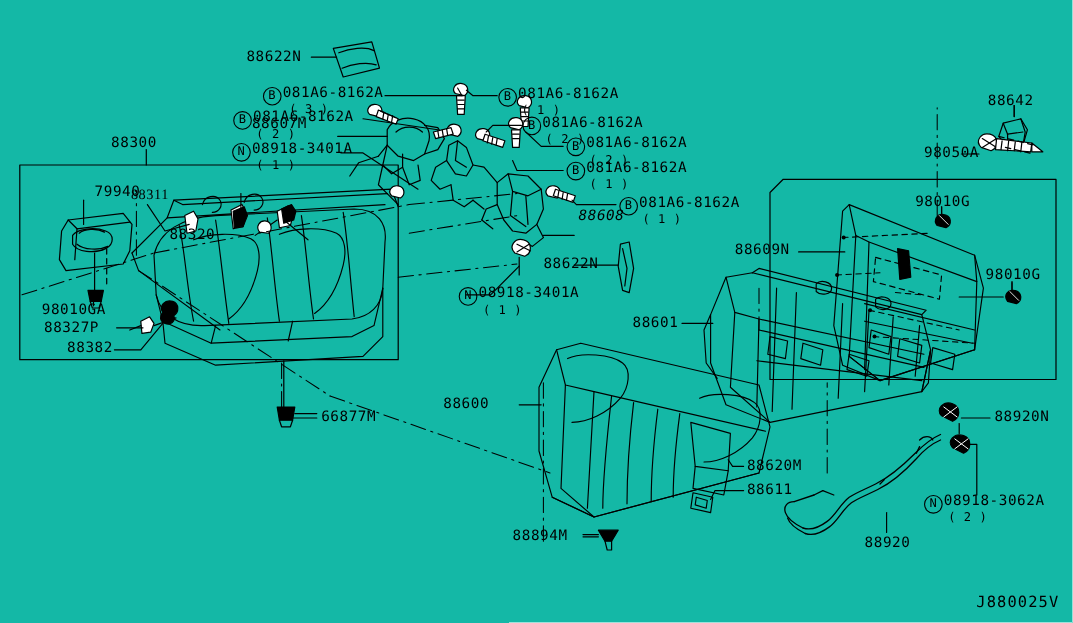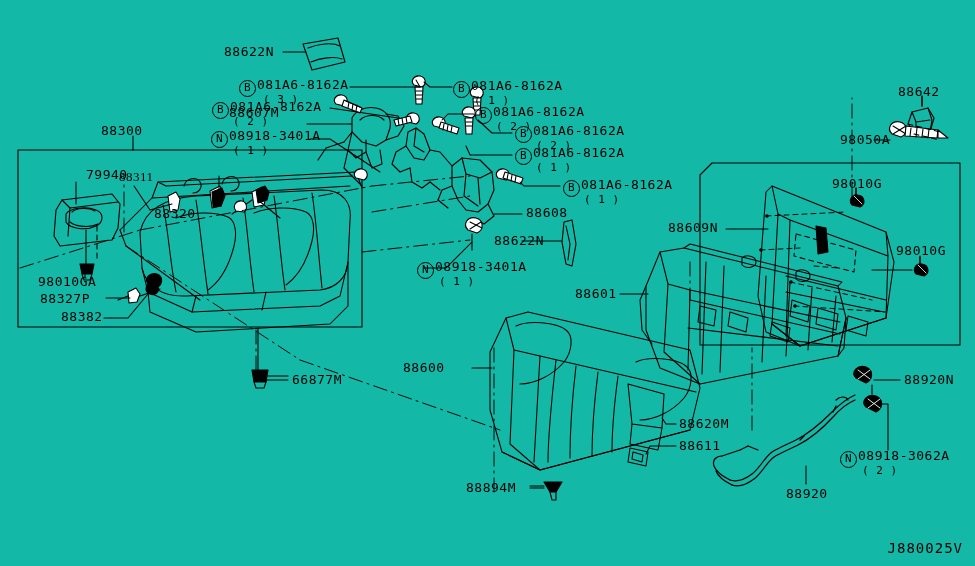--- a/index.html
+++ b/index.html
@@ -508,21 +508,21 @@
   <div class="lbl" style="left:515px;top:146px;">
     <span class="pfx">B</span><span>081A6-8162A</span>
   </div>
   <div class="qty" style="left:536px;top:162px;">( 1 )</div>
 
   <div class="lbl" style="left:563px;top:178px;">
     <span class="pfx">B</span><span>081A6-8162A</span>
   </div>
   <div class="qty" style="left:584px;top:194px;">( 1 )</div>
 
-  <div class="lbl" style="left:526px;top:206px;">88608</div>
+  <div class="lbl" style="left:526px;top:190px;font-style:italic;">88608</div>
 
   <div class="lbl" style="left:494px;top:234px;">88622N</div>
 
   <div class="lbl" style="left:417px;top:260px;">
     <span class="pfx">N</span><span>08918-3401A</span>
   </div>
   <div class="qty" style="left:439px;top:276px;">( 1 )</div>
 
   <div class="lbl" style="left:101px;top:124px;">88300</div>
   <div class="lbl" style="left:57px;top:168px;margin-left:29px;">79940</div>

